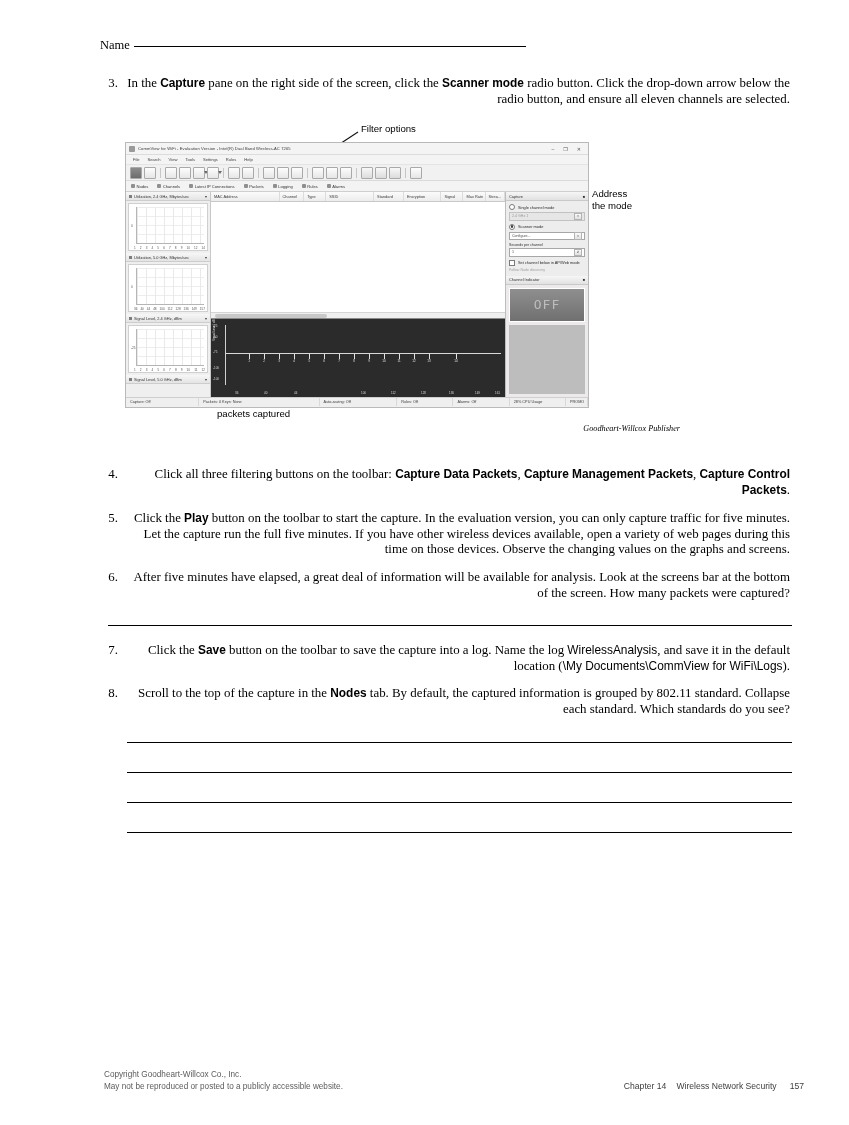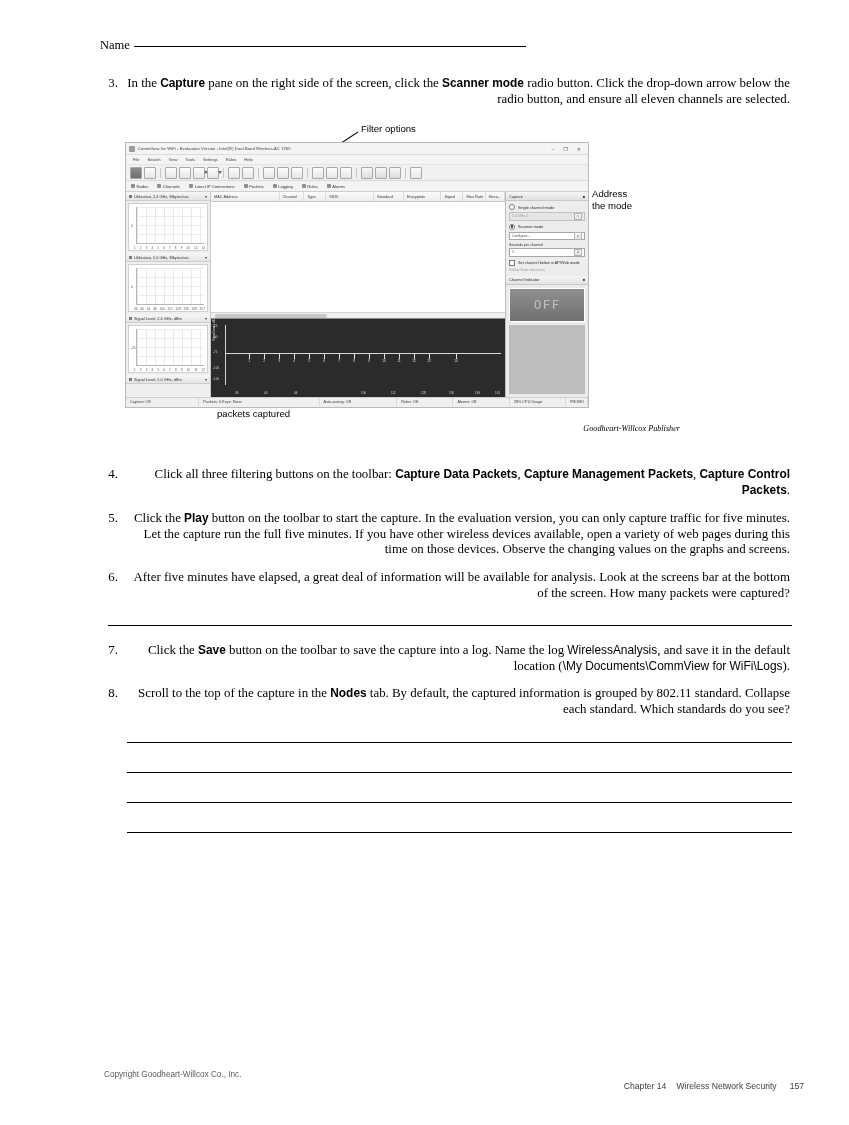--- a/index.html
+++ b/index.html
@@ -475,18 +475,19 @@
     <div class="body"><span>Scroll to the top of the capture in the </span><span class="sans" style="font-weight: bold;">Nodes</span><span> tab. By default, the captured information is grouped by 802.11 standard. Collapse each standard. Which standards do you see?</span></div>
   </div>
 
   <div class="ansrule" style="left:127px;top:742px;width:665px;"></div>
   <div class="ansrule" style="left:127px;top:772px;width:665px;"></div>
   <div class="ansrule" style="left:127px;top:802px;width:665px;"></div>
   <div class="ansrule" style="left:127px;top:832px;width:665px;"></div>
 
   <div class="footer">
     <div>Copyright Goodheart-Willcox Co., Inc.</div>
+    <div>May not be reproduced or posted to a publicly accessible website.</div>
     <div class="right">
       <span class="ch">Chapter 14</span><span>Wireless Network Security</span><span class="pg">157</span>
     </div>
   </div>
 
 </div>
 
 </body></html>

